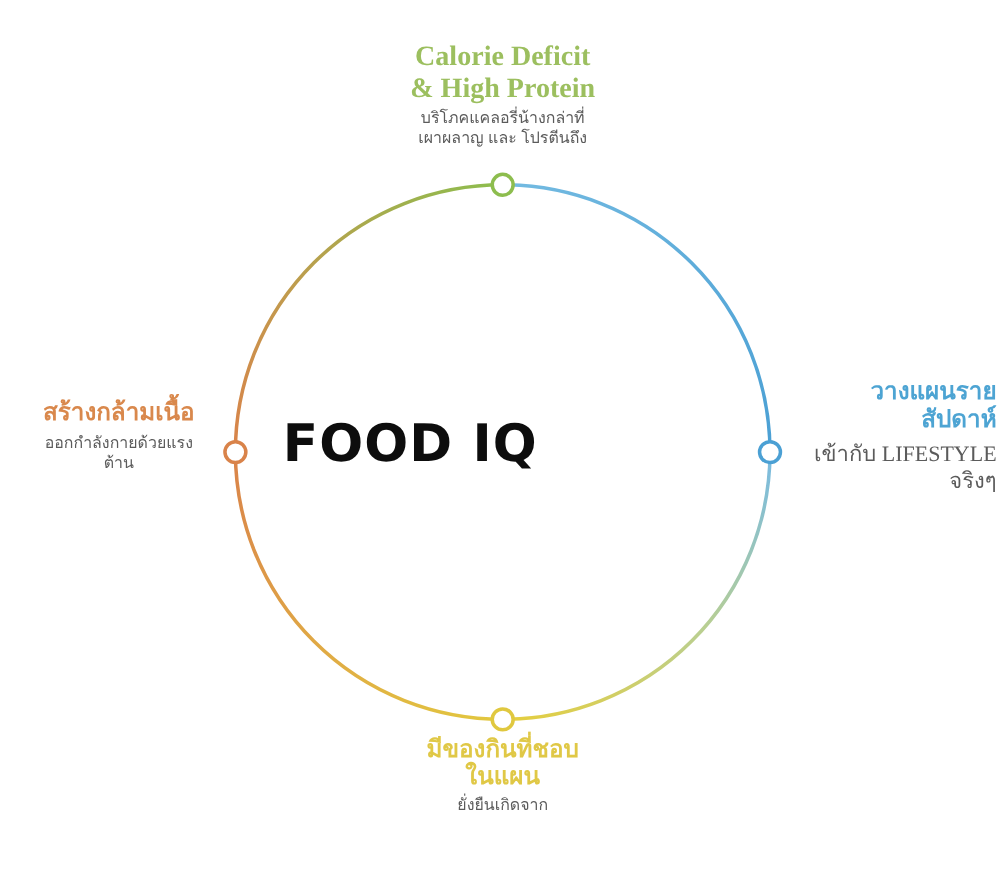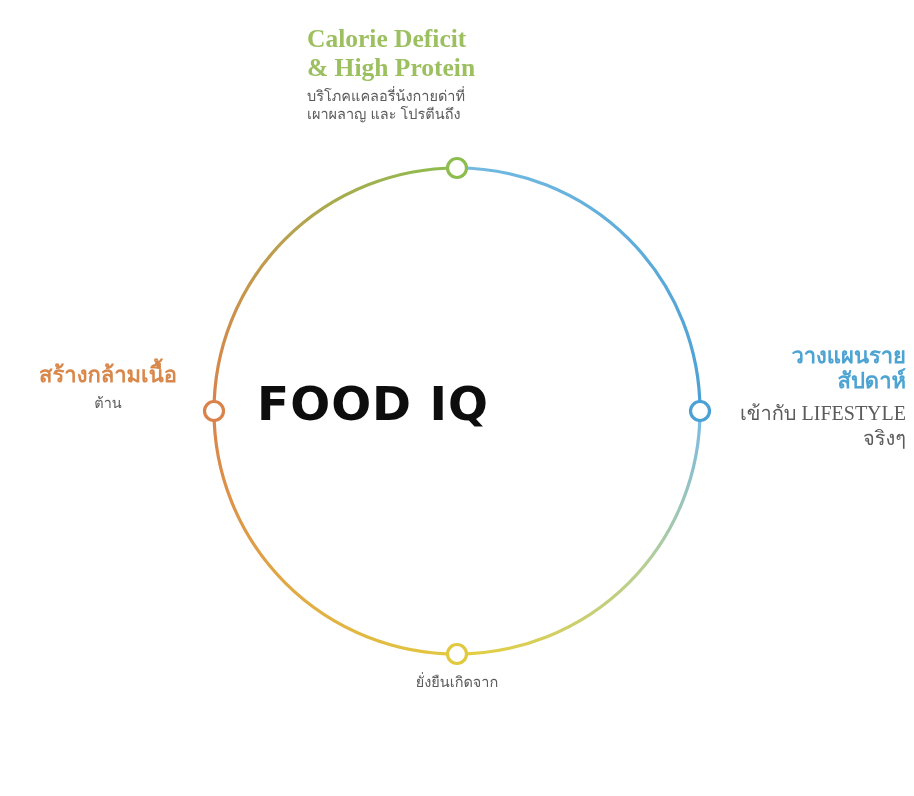--- a/index.html
+++ b/index.html
@@ -51,22 +51,23 @@
     font-size: 14.5px;
     line-height: 1.22;
     color: #5b5b5b;
     margin-top: 6px;
     font-family: "Liberation Sans", "DejaVu Sans", sans-serif;
   }
 
   
   #label-top {
     left: 307px;
-    top: 24px;
+    top: 36px;
     width: 300px;
+    text-align: center;
   }
   #label-top .nl-title {
     font-family: "Liberation Serif", "DejaVu Serif", serif;
     font-size: 25.5px;
     color: #9cbf5f;
   }
   #label-top .nl-sub { font-size: 14.5px; }
 
   
   #label-right {
@@ -153,44 +154,49 @@
   </svg>
 
   <div class="center-title">FOOD IQ</div>
 
   <div class="node-label" id="label-top">
     <div class="nl-title">
       <span class="nl-line">Calorie Deficit</span>
       <span class="nl-line">&amp; High Protein</span>
     </div>
     <div class="nl-sub">
-      <span class="nl-line">บริโภคแคลอรี่น้งกายด่าที่</span>
+      <span class="nl-line">บริโภคแคลอรี่น้างกล่าที่</span>
       <span class="nl-line">เผาผลาญ และ โปรตีนถึง</span>
     </div>
   </div>
 
   <div class="node-label" id="label-right">
     <div class="nl-title">
       <span class="nl-line">วางแผนราย</span>
       <span class="nl-line">สัปดาห์</span>
     </div>
     <div class="nl-sub">
       <span class="nl-line">เข้ากับ LIFESTYLE</span>
       <span class="nl-line">จริงๆ</span>
     </div>
   </div>
 
   <div class="node-label" id="label-bottom">
+    <div class="nl-title">
+      <span class="nl-line">มีของกินที่ชอบ</span>
+      <span class="nl-line">ในแผน</span>
+    </div>
     <div class="nl-sub">
       <span class="nl-line">ยั่งยืนเกิดจาก</span>
     </div>
   </div>
 
   <div class="node-label" id="label-left">
     <div class="nl-title">
       <span class="nl-line">สร้างกล้ามเนื้อ</span>
     </div>
     <div class="nl-sub">
+      <span class="nl-line">ออกกำลังกายด้วยแรง</span>
       <span class="nl-line">ต้าน</span>
     </div>
   </div>
 
 </div>
 
 </body></html>

